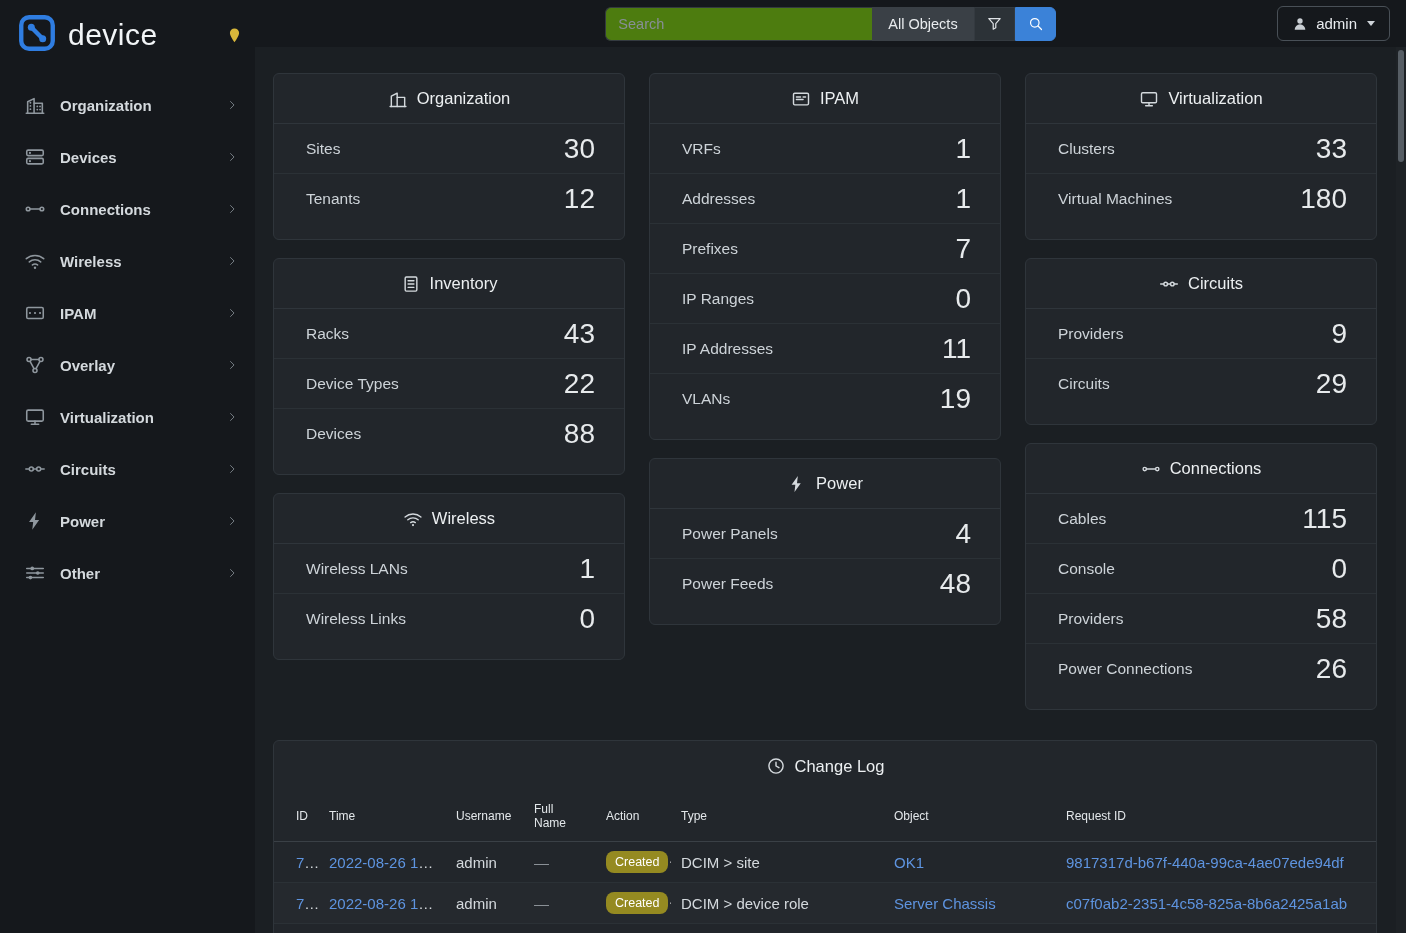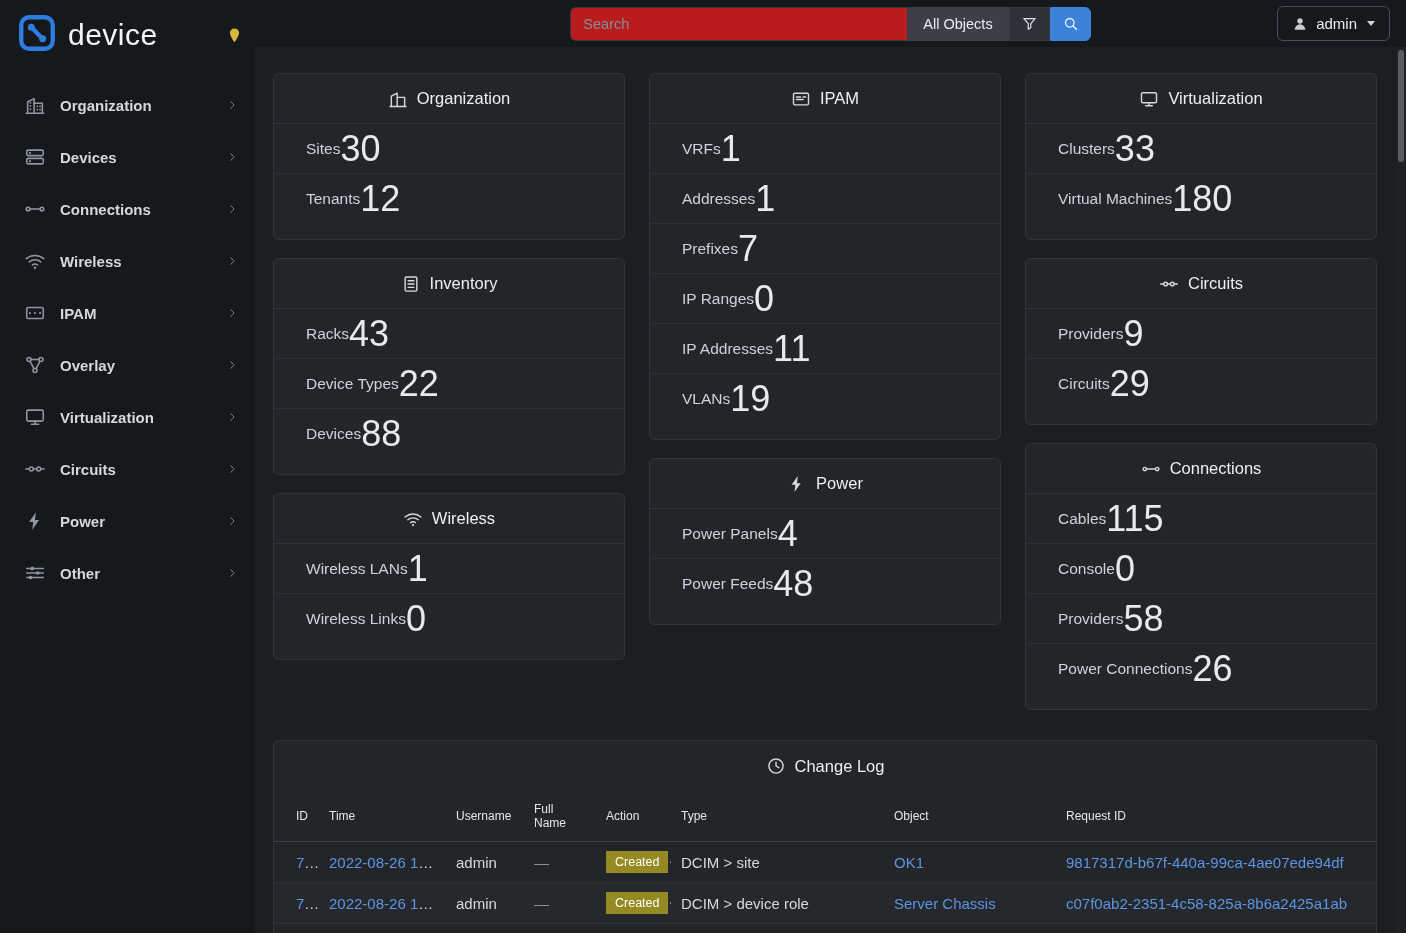--- a/index.html
+++ b/index.html
@@ -21,21 +21,21 @@
   
   .icon svg { fill:none; stroke:currentColor; stroke-width:1.7; stroke-linecap:round;
               stroke-linejoin:round; width:100%; height:100%; display:block; }
   .icon svg .f { fill:currentColor; stroke:none; }
 
   
   .content { flex:1; display:flex; flex-direction:column; position:relative; background:#1b1f23; }
   .topbar { height:47px; background:#15181c; display:flex; align-items:center; justify-content:center;
             position:relative; flex-shrink:0; }
   .search-group { display:flex; height:34px; }
-  .search-input { width:337px; background:#b91c1c; border:1px solid #343a40; border-right:none;
+  .search-input { width:267px; background:#4d7c0f; border:1px solid #343a40; border-right:none;
                   border-radius:6px 0 0 6px; color:#e9ecef; padding:0 12px; font-size:14.5px;
                   font-family:"Liberation Sans", sans-serif; outline:none; }
   .search-input::placeholder { color:#878f96; }
   .btn { display:flex; align-items:center; justify-content:center; cursor:pointer; }
   .btn-objects { background:#3a4046; color:#e9ecef; font-size:14.5px; padding:0 15px; border:1px solid #3a4046; }
   .btn-filter { width:41px; background:#2c3237; border:1px solid #343a40; color:#dfe3e6; }
   .btn-filter .icon, .btn-search .icon { width:17px; height:17px; }
   .btn-search { width:41px; background:#3b82d8; border:1px solid #3b82d8; color:#ffffff; border-radius:0 6px 6px 0; }
   .user-btn { position:absolute; right:16px; top:6px; height:35px; border:1px solid #495057; border-radius:6px;
               display:flex; align-items:center; gap:8px; padding:0 14px; color:#e9ecef; font-size:15px;
@@ -46,42 +46,42 @@
 
   
   .main { flex:1; padding:26px 18px 0; overflow:hidden; }
   .grid { display:flex; gap:24px; }
   .col { width:352px; display:flex; flex-direction:column; gap:18px; }
   .card { background:#22262b; border:1px solid #2f353b; border-radius:6px; }
   .card-header { height:50px; display:flex; align-items:center; justify-content:center; gap:9px;
                  color:#eceff1; font-size:16.5px; font-weight:500; border-bottom:1px solid #2f353b; }
   .card-icon { width:20px; height:20px; color:#d4d9dd; }
   .card-body { padding-bottom:15px; }
-  .stat-row { height:50px; display:flex; align-items:center; 
+  .stat-row { height:50px; display:flex; align-items:center; justify-content:space-between;
               padding:0 29px 0 32px; border-bottom:1px solid #2b3136; }
   .card-body .stat-row:last-child { border-bottom:none; }
   .stat-label { color:#cdd3d8; font-size:15.5px; }
-  .stat-value { color:#e7eaec; font-size:36px; font-weight:400; cursor:pointer; }
+  .stat-value { color:#e7eaec; font-size:28px; font-weight:400; cursor:pointer; }
 
   
   .changelog-card { width:1104px; margin-top:30px; }
   .changelog-card .card-header { border-bottom:none; }
   table { width:100%; border-collapse:collapse; font-size:15px; table-layout:fixed; }
   col.c-id{width:45px} col.c-time{width:127px} col.c-user{width:78px} col.c-full{width:72px}
   col.c-action{width:75px} col.c-type{width:213px} col.c-obj{width:172px}
   th { text-align:left; color:#e3e7ea; font-size:12px; font-weight:400; padding:11px 10px;
        border-bottom:1px solid #3a4046; }
   td { padding:9px 10px; border-bottom:1px solid #2b3136; color:#d4d9dd; white-space:nowrap;
        overflow:hidden; text-overflow:ellipsis; }
   th:first-child, td:first-child { padding-left:22px; }
   tbody tr:nth-child(even) { background:#25292e; }
   .link { color:#5e94e0; cursor:pointer; text-decoration:none; }
   .muted { color:#8a9096; }
   .badge-created { display:inline-block; background:#958a21; color:#ffffff; font-size:12.5px;
-                   font-weight:500; padding:4px 9px; border-radius:0; }
+                   font-weight:500; padding:4px 9px; border-radius:8px; }
 
   
   .scroll-track { position:absolute; right:0; top:47px; bottom:0; width:10px; background:#1e2226; }
   .scroll-thumb { position:absolute; right:2px; top:3px; width:6px; height:112px; background:#565d64;
                   border-radius:3px; cursor:pointer; }
 </style>
 </head>
 <body>
 
 <div class="app">

